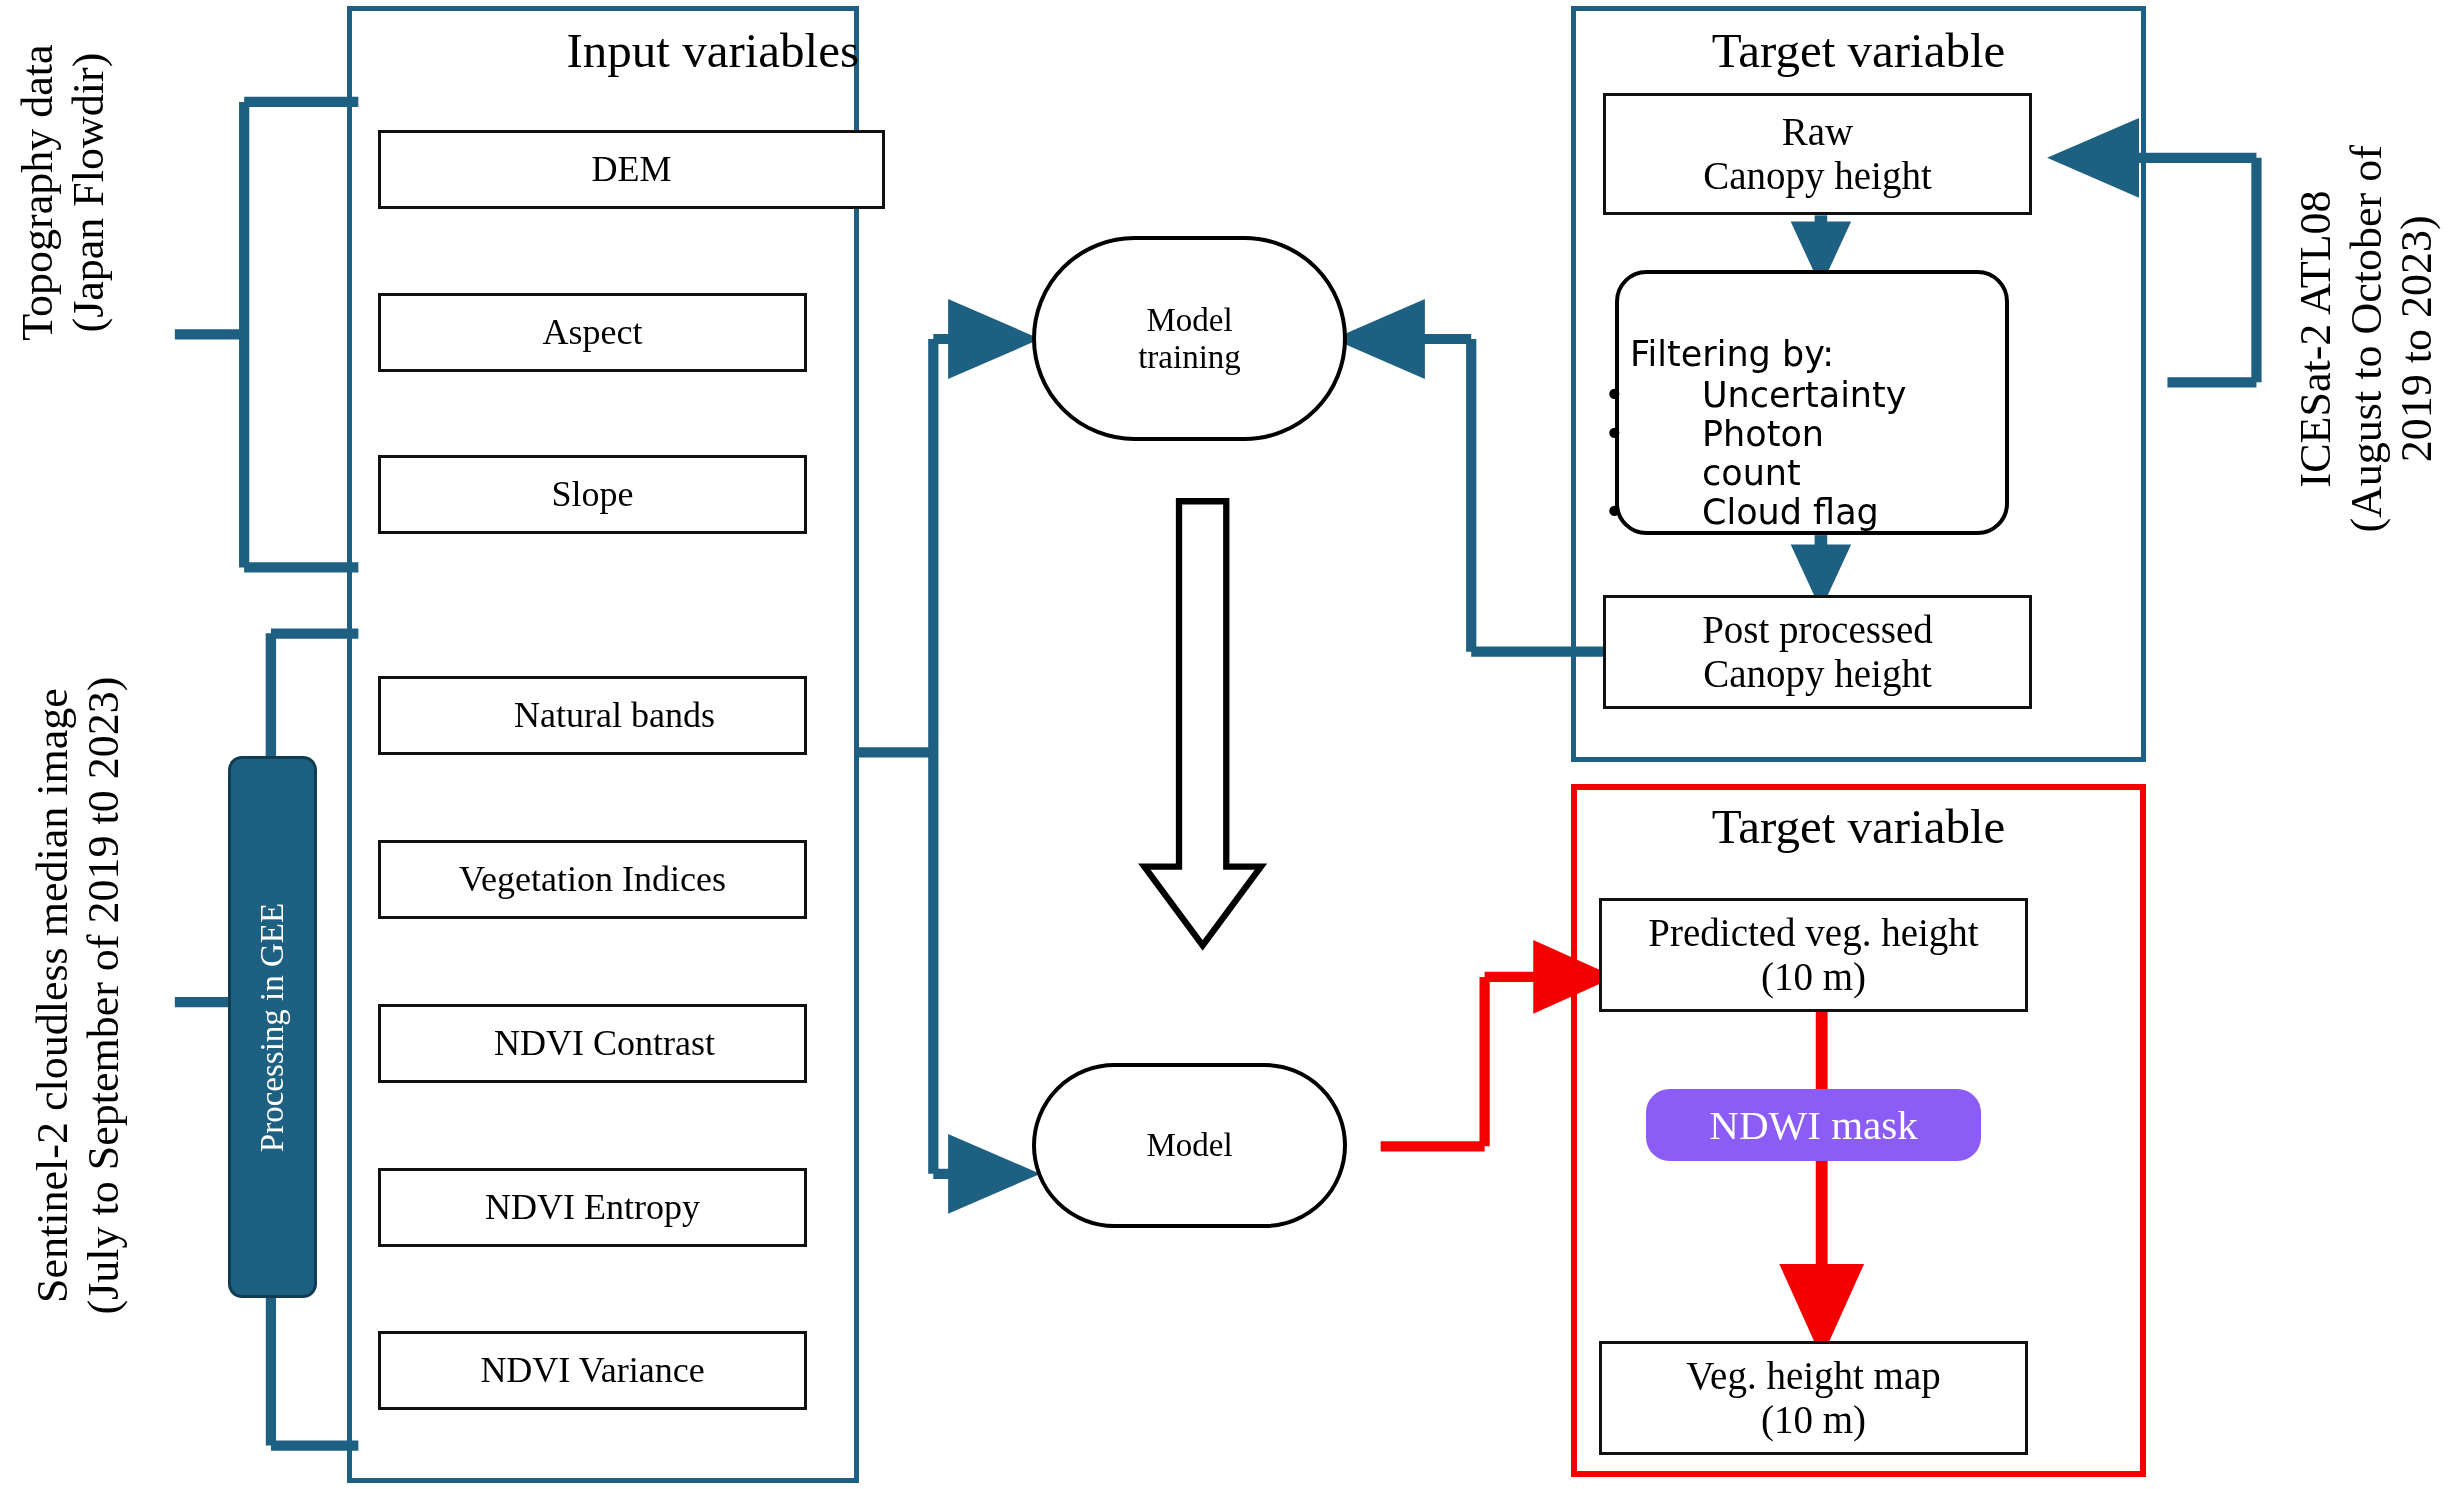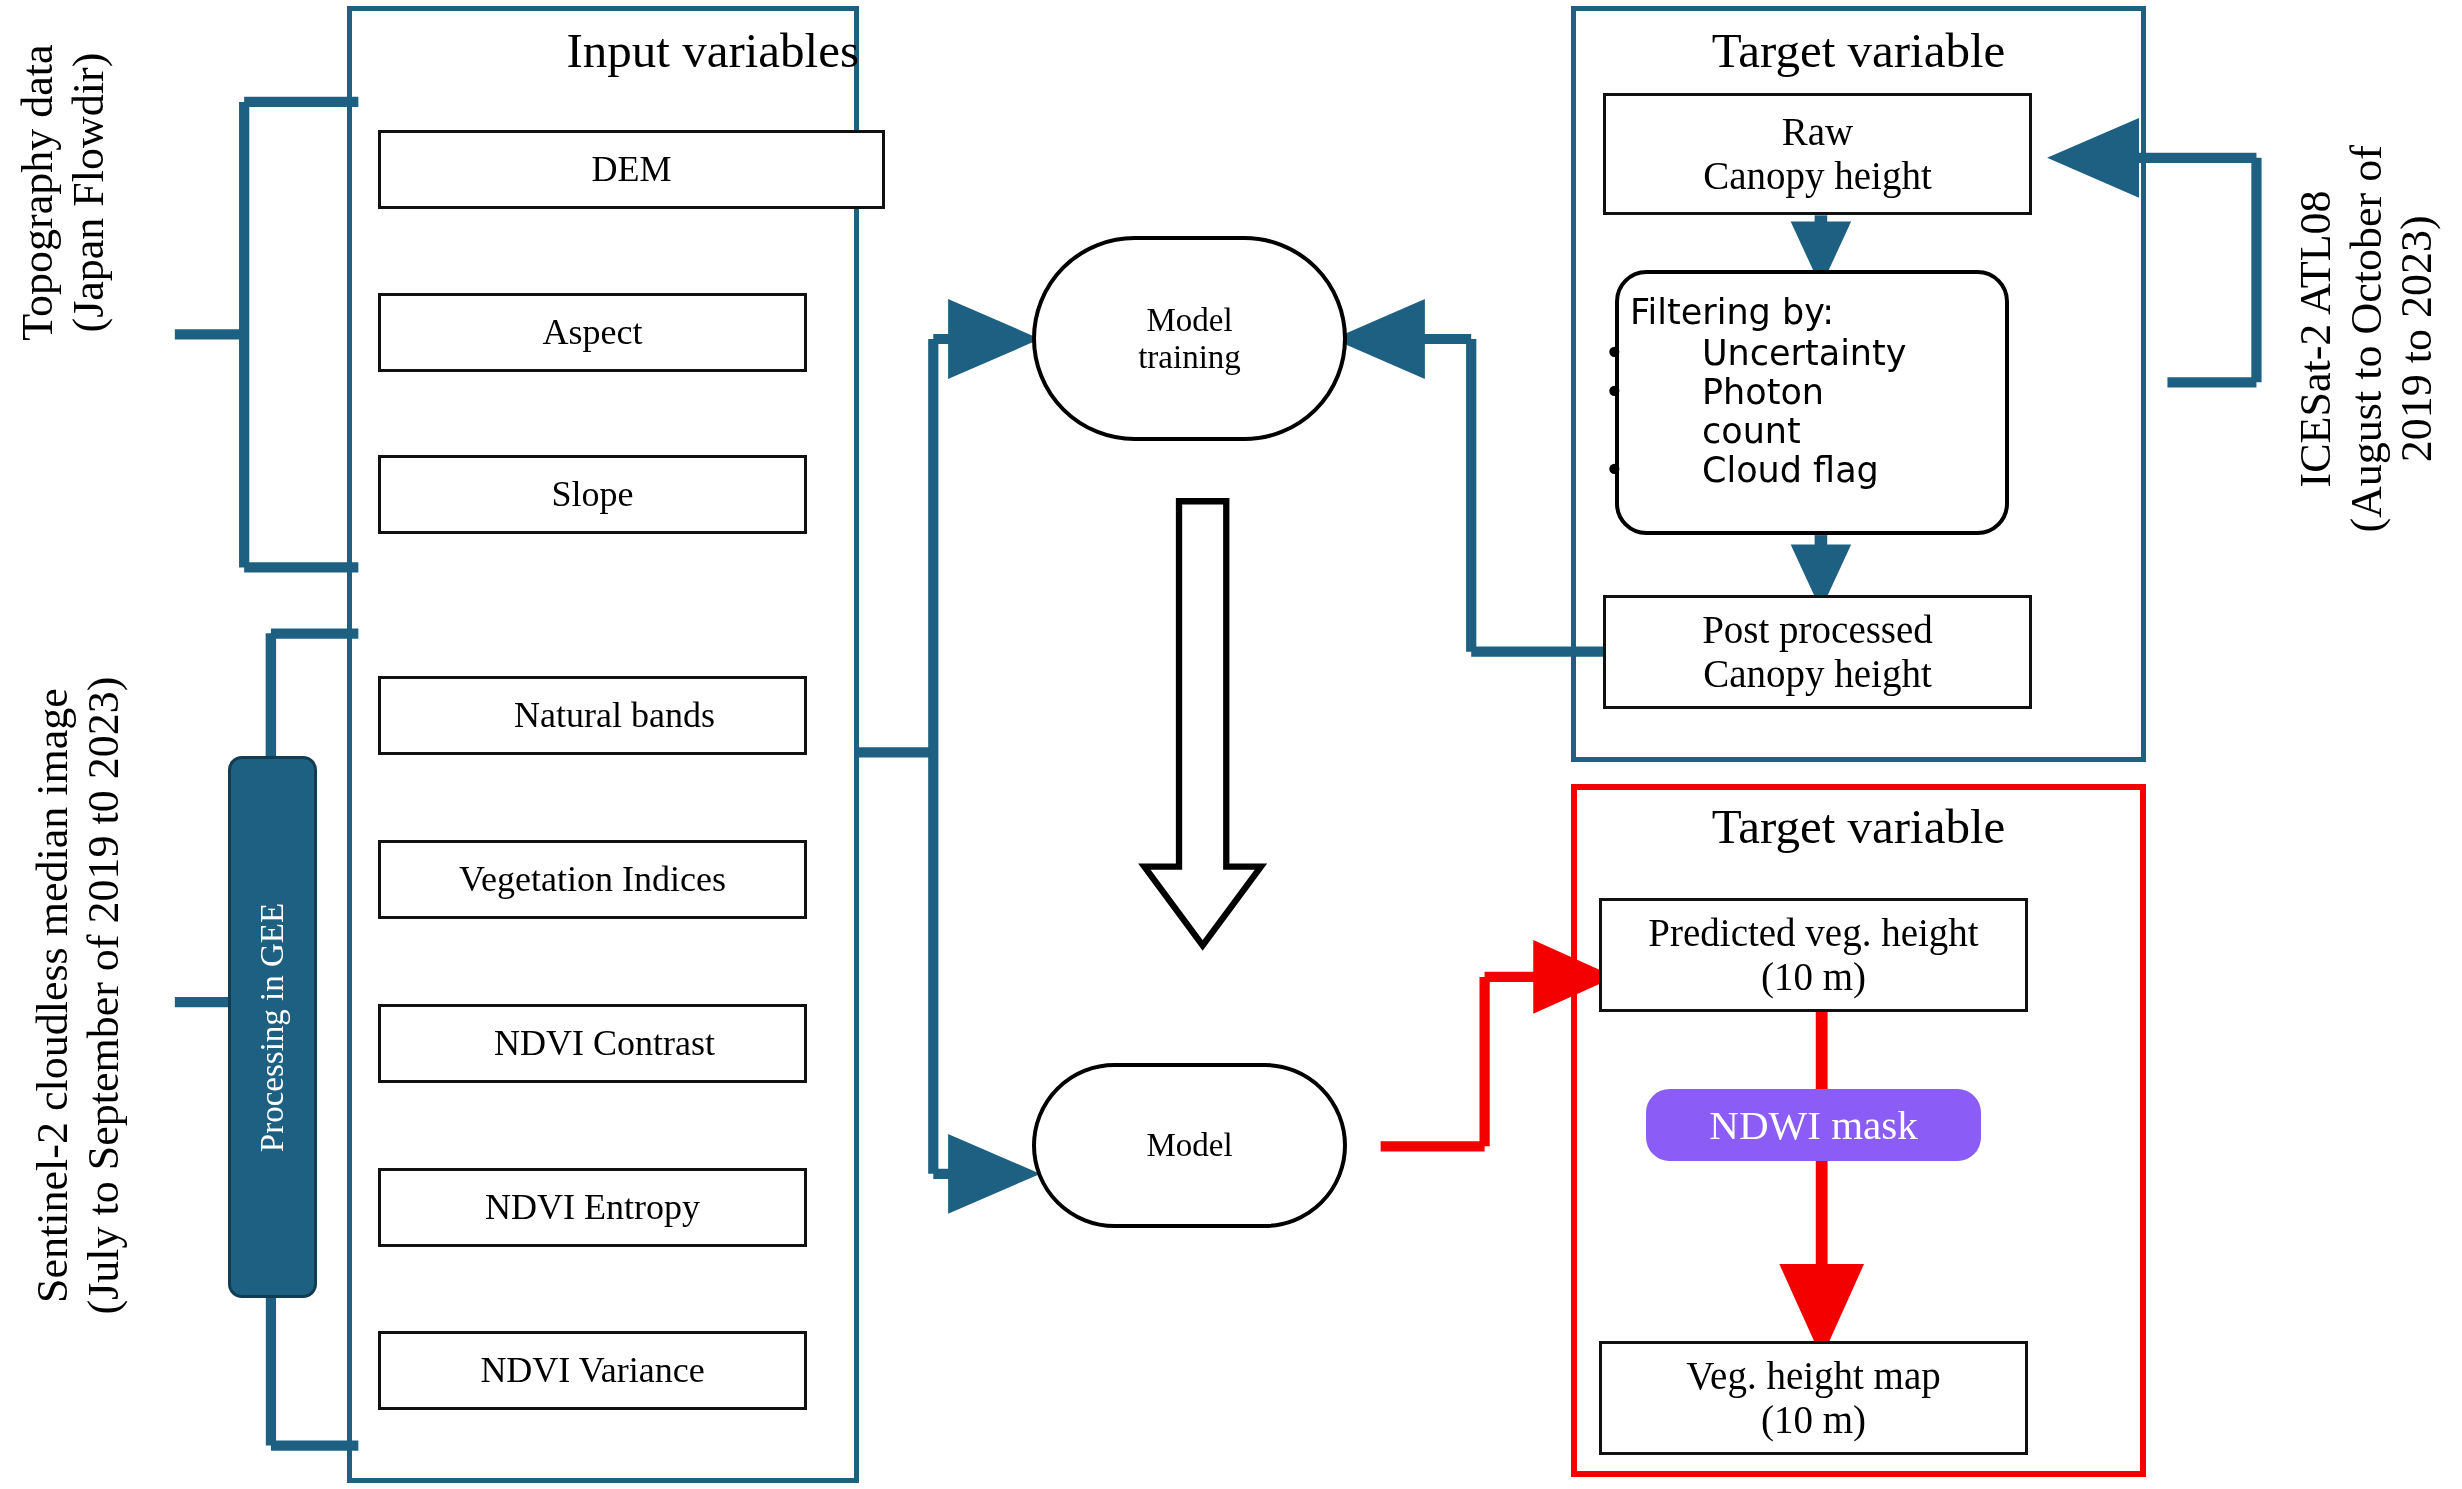--- a/index.html
+++ b/index.html
@@ -184,21 +184,21 @@
   <div class="grouptitle" style="left:1571px;top:22px;width:575px;">
     <span>Target variable</span>
   </div>
 
   <div class="node rect big" style="left:1603px;top:93px;width:429px;height:122px;white-space:pre;">
     <span style="white-space:pre;">Raw
 Canopy height</span>
   </div>
 
   <div class="node roundrect" style="left:1615px;top:270px;width:394px;height:265px;align-items:flex-start;">
-    <span class="fbody" style="padding-top:19px;">
+    <span class="fbody" style="padding-top:19px;margin-top:42px;">
       <span class="fhead">Filtering by:</span>
       <span class="fli"><span class="bul">•</span><span>Uncertainty</span></span>
       <span class="fli" style="white-space:pre;"><span class="bul">•</span><span style="white-space:pre;">Photon
 count</span></span>
       <span class="fli"><span class="bul">•</span><span>Cloud flag</span></span>
     </span>
   </div>
 
   <div class="node rect big" style="left:1603px;top:595px;width:429px;height:114px;white-space:pre;">
     <span style="white-space:pre;">Post processed

